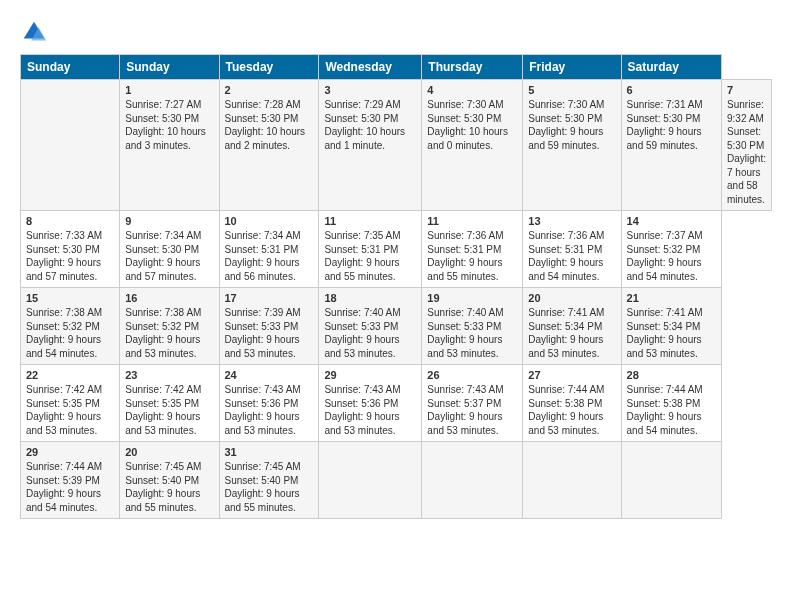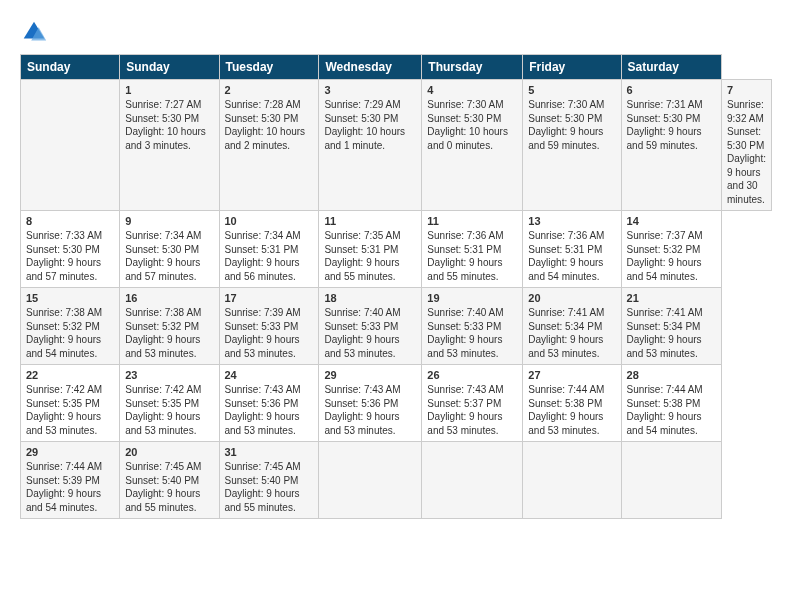--- a/index.html
+++ b/index.html
@@ -53,21 +53,21 @@
     }
     .location {
       font-size: 14px;
       color: #555;
     }
     table {
       width: 100%;
       border-collapse: collapse;
     }
     thead tr th {
-      background: #0c4a6e;
+      background: #0369a1;
       color: #fff;
       font-size: 12px;
       font-weight: bold;
       padding: 5px 6px;
       text-align: left;
       border: 1px solid #ccc;
     }
     tbody tr td {
       border: 1px solid #ccc;
       vertical-align: top;
@@ -181,21 +181,21 @@
           <span>Sunrise: 7:31 AM</span><br>
           <span>Sunset: 5:30 PM</span><br>
           <span>Daylight: 9 hours and 59 minutes.</span>
         </div>
       </td>
           <td>
         <span class="day-number">7</span>
         <div class="day-info">
           <span>Sunrise: 9:32 AM</span><br>
           <span>Sunset: 5:30 PM</span><br>
-          <span>Daylight: 9 hours and 30 minutes.</span>
+          <span>Daylight: 7 hours and 58 minutes.</span>
         </div>
       </td>
         </tr>
         <tr>
           <td>
         <span class="day-number">8</span>
         <div class="day-info">
           <span>Sunrise: 7:33 AM</span><br>
           <span>Sunset: 5:30 PM</span><br>
           <span>Daylight: 9 hours and 57 minutes.</span>

